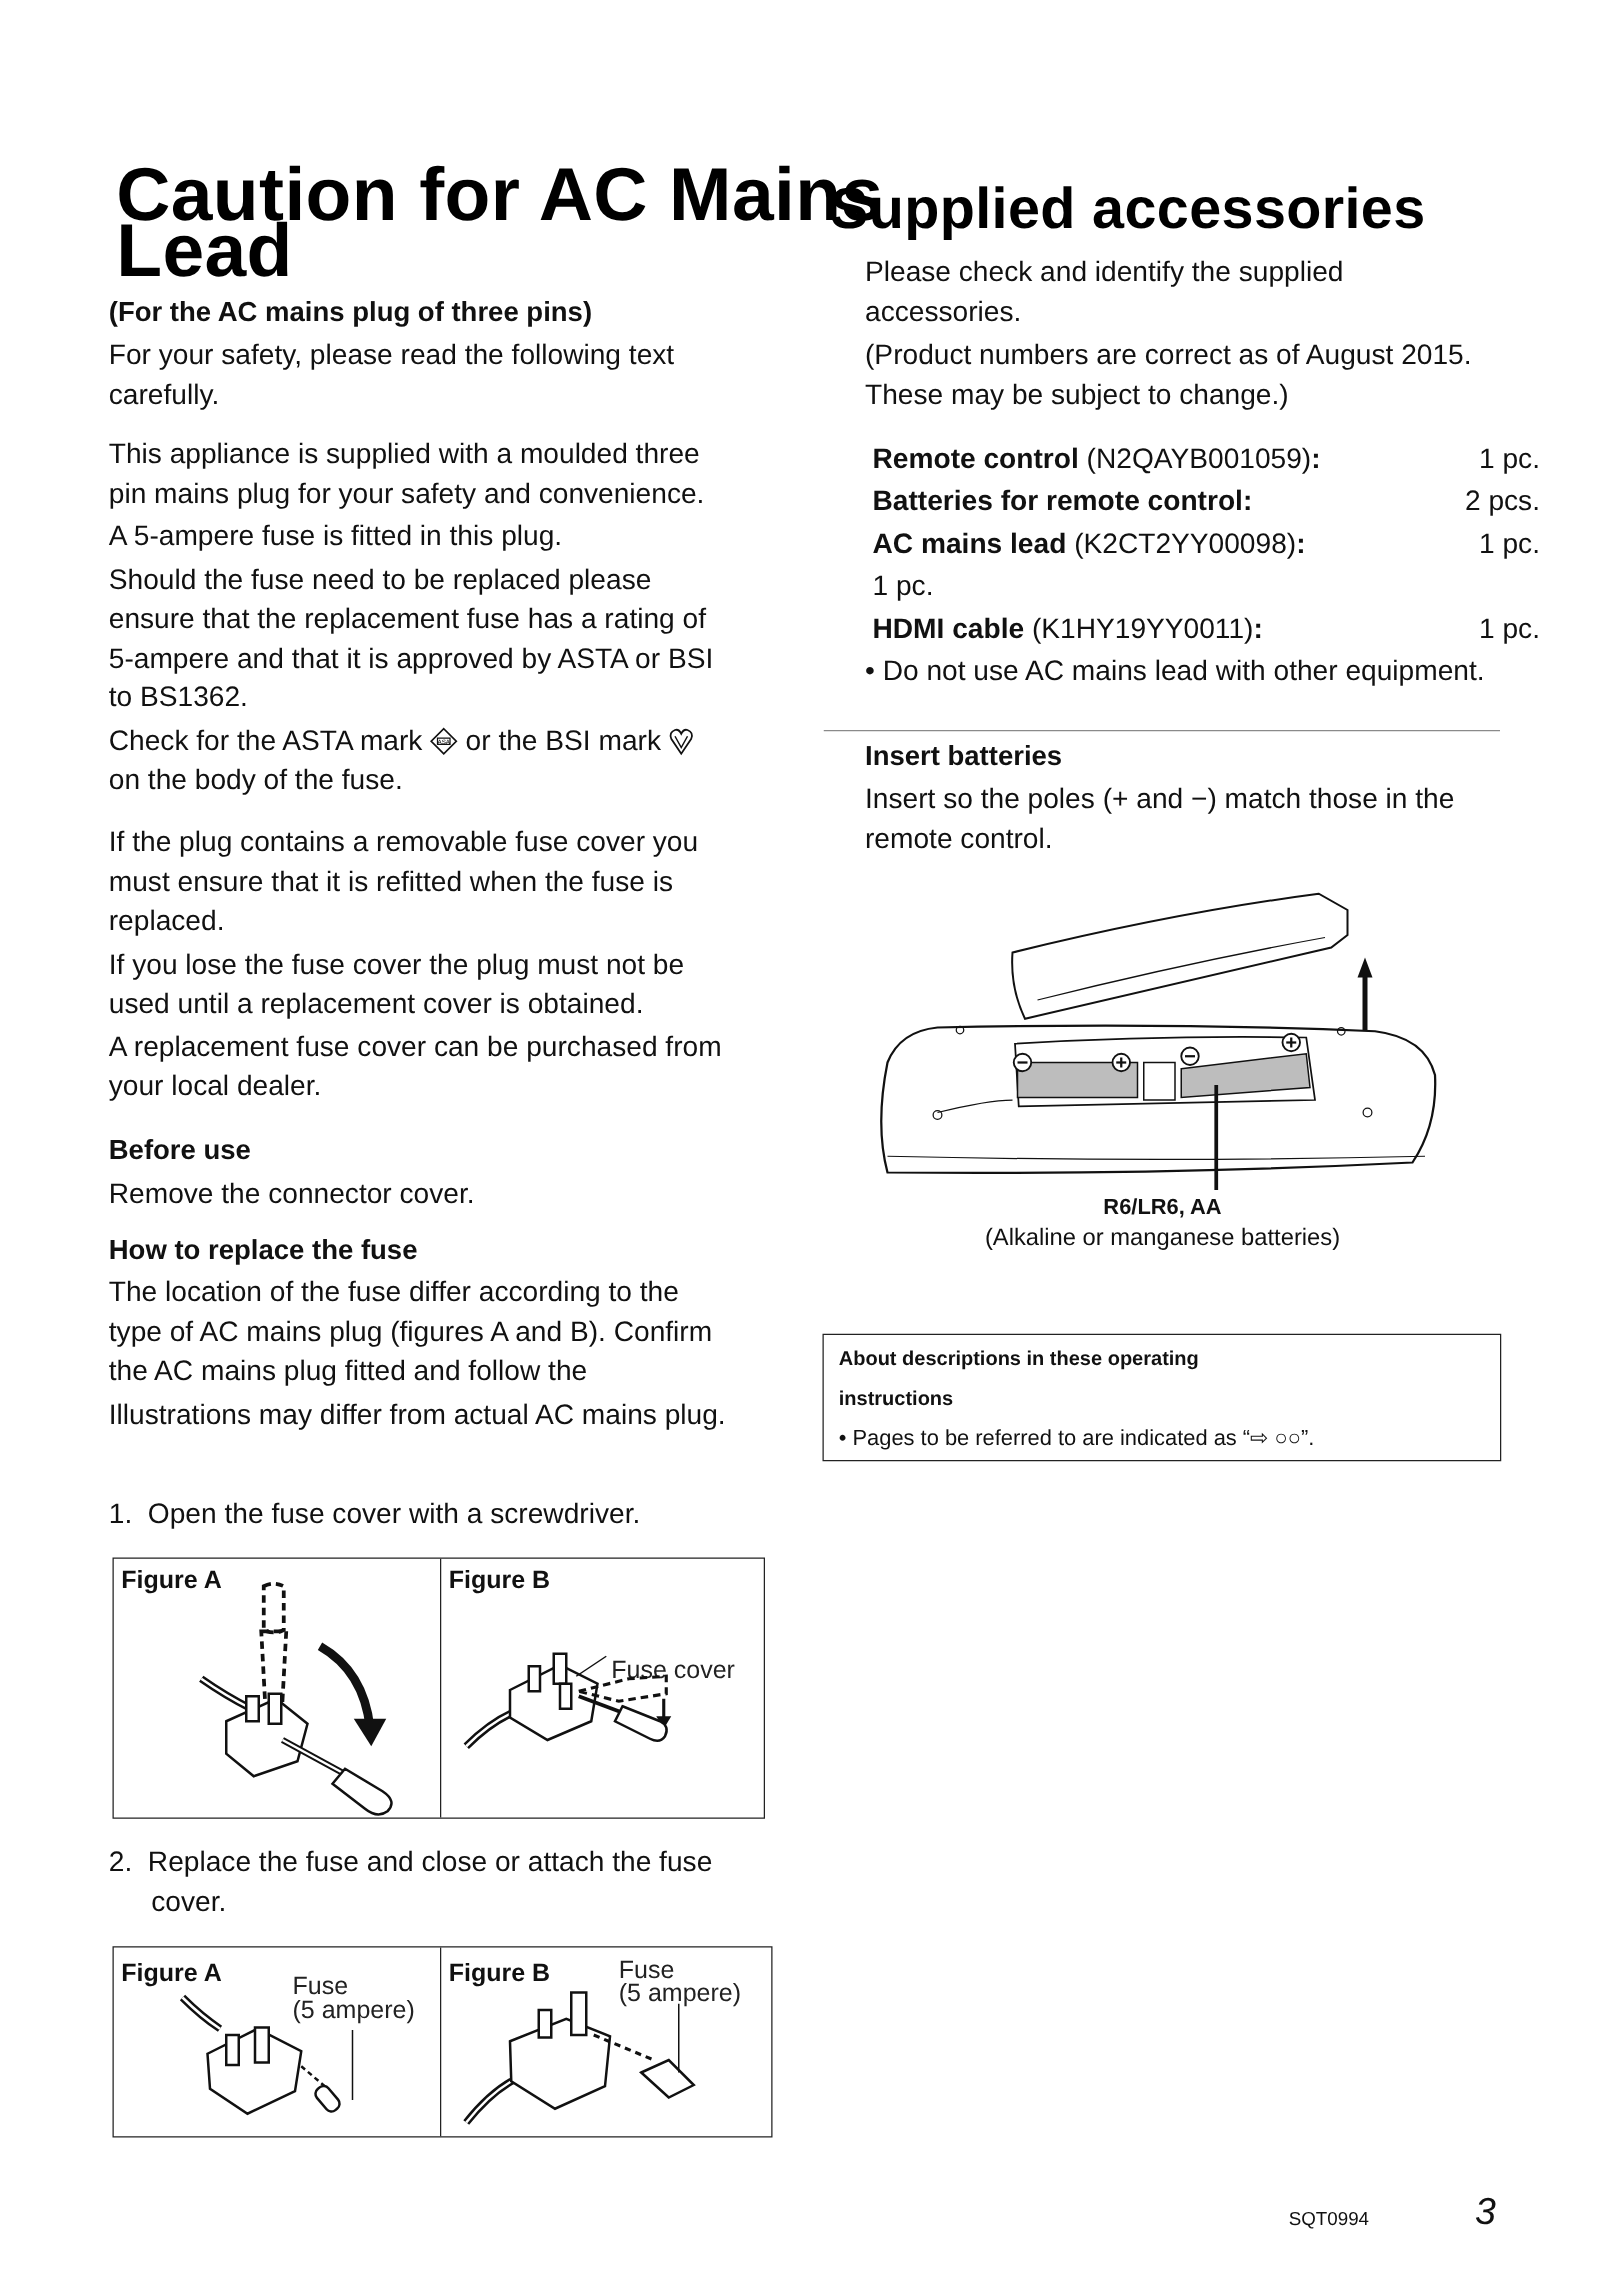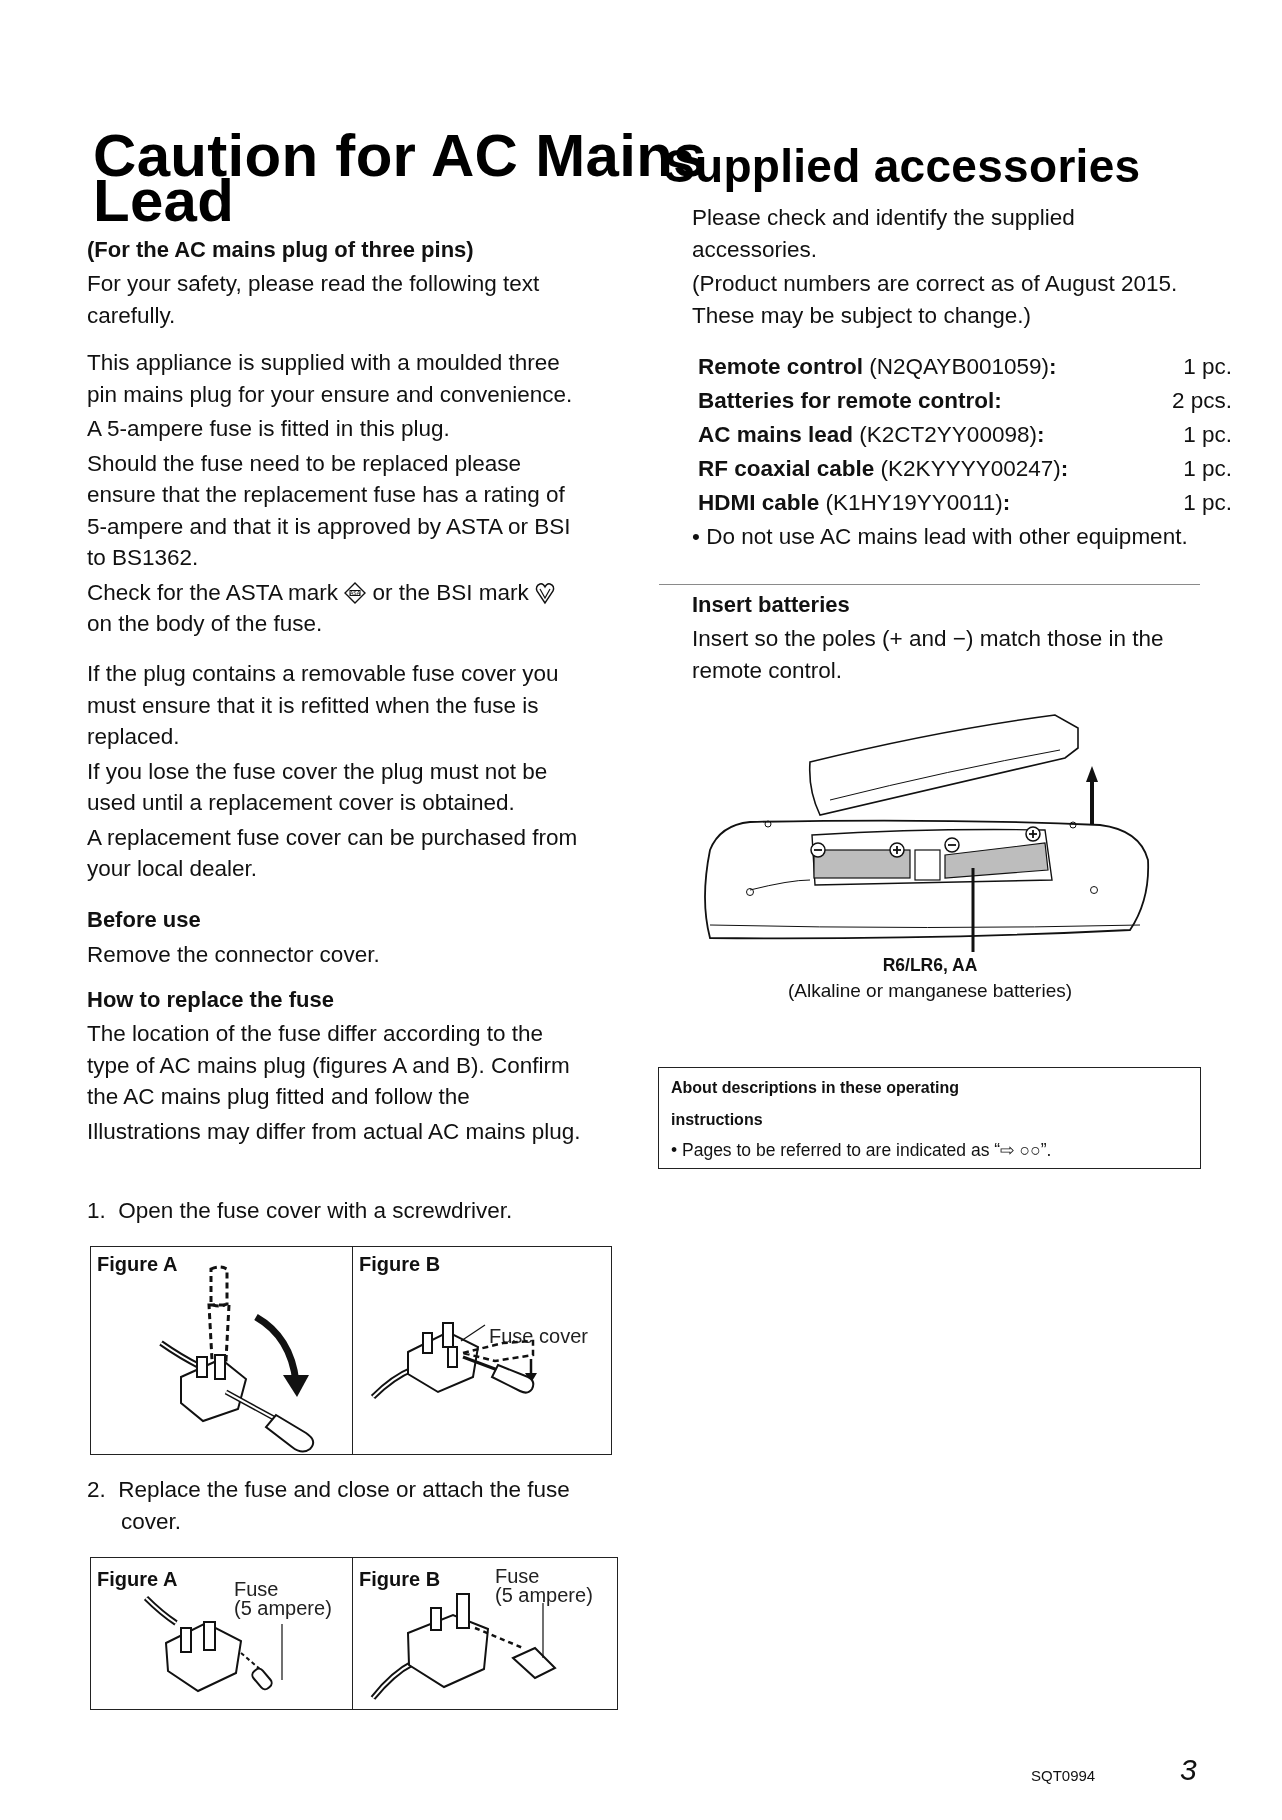--- a/index.html
+++ b/index.html
@@ -34,21 +34,21 @@
 
 <div class="abs col-left sub" style="top:234px;">(For the AC mains plug of three pins)</div>
 
 <div class="abs col-left" style="top:268px;">
   <p class="p">For your safety, please read the following text</p>
   <p class="p">carefully.</p>
 </div>
 
 <div class="abs col-left" style="top:347px;">
   <p class="p">This appliance is supplied with a moulded three</p>
-  <p class="p">pin mains plug for your ensure and convenience.</p>
+  <p class="p">pin mains plug for your safety and convenience.</p>
   <p class="p" style="margin-top:3px">A 5-ampere fuse is fitted in this plug.</p>
   <p class="p" style="margin-top:3px">Should the fuse need to be replaced please</p>
   <p class="p">ensure that the replacement fuse has a rating of</p>
   <p class="p">5-ampere and that it is approved by ASTA or BSI</p>
   <p class="p">to BS1362.</p>
   <p class="p" style="margin-top:3px">
     <span>Check for the ASTA mark</span>
     <svg style="position:relative; top:4px;" width="22" height="22" viewBox="0 0 22 22">
       <polygon points="11,1 21,11 11,21 1,11" fill="none" stroke="#111" stroke-width="1.4"></polygon>
       <rect x="6" y="8.5" width="10" height="5" fill="none" stroke="#111" stroke-width="1"></rect>
@@ -189,21 +189,20 @@
   </div>
   <div class="acc-row">
     <span><b>Batteries for remote control</b><b>:</b></span>
     <span>2 pcs.</span>
   </div>
   <div class="acc-row">
     <span><b>AC mains lead</b> <span>(K2CT2YY00098)</span><b>:</b></span>
     <span>1 pc.</span>
   </div>
   <div class="acc-row">
-    <span><b>RF coaxial cable</b> <span>(K2KYYYY00247)</span><b>:</b></span>
     <span>1 pc.</span>
   </div>
   <div class="acc-row">
     <span><b>HDMI cable</b> <span>(K1HY19YY0011)</span><b>:</b></span>
     <span>1 pc.</span>
   </div>
   <p class="p" style="margin-top:1px;">• Do not use AC mains lead with other equipment.</p>
 </div>
 
 <div class="rule"></div>

